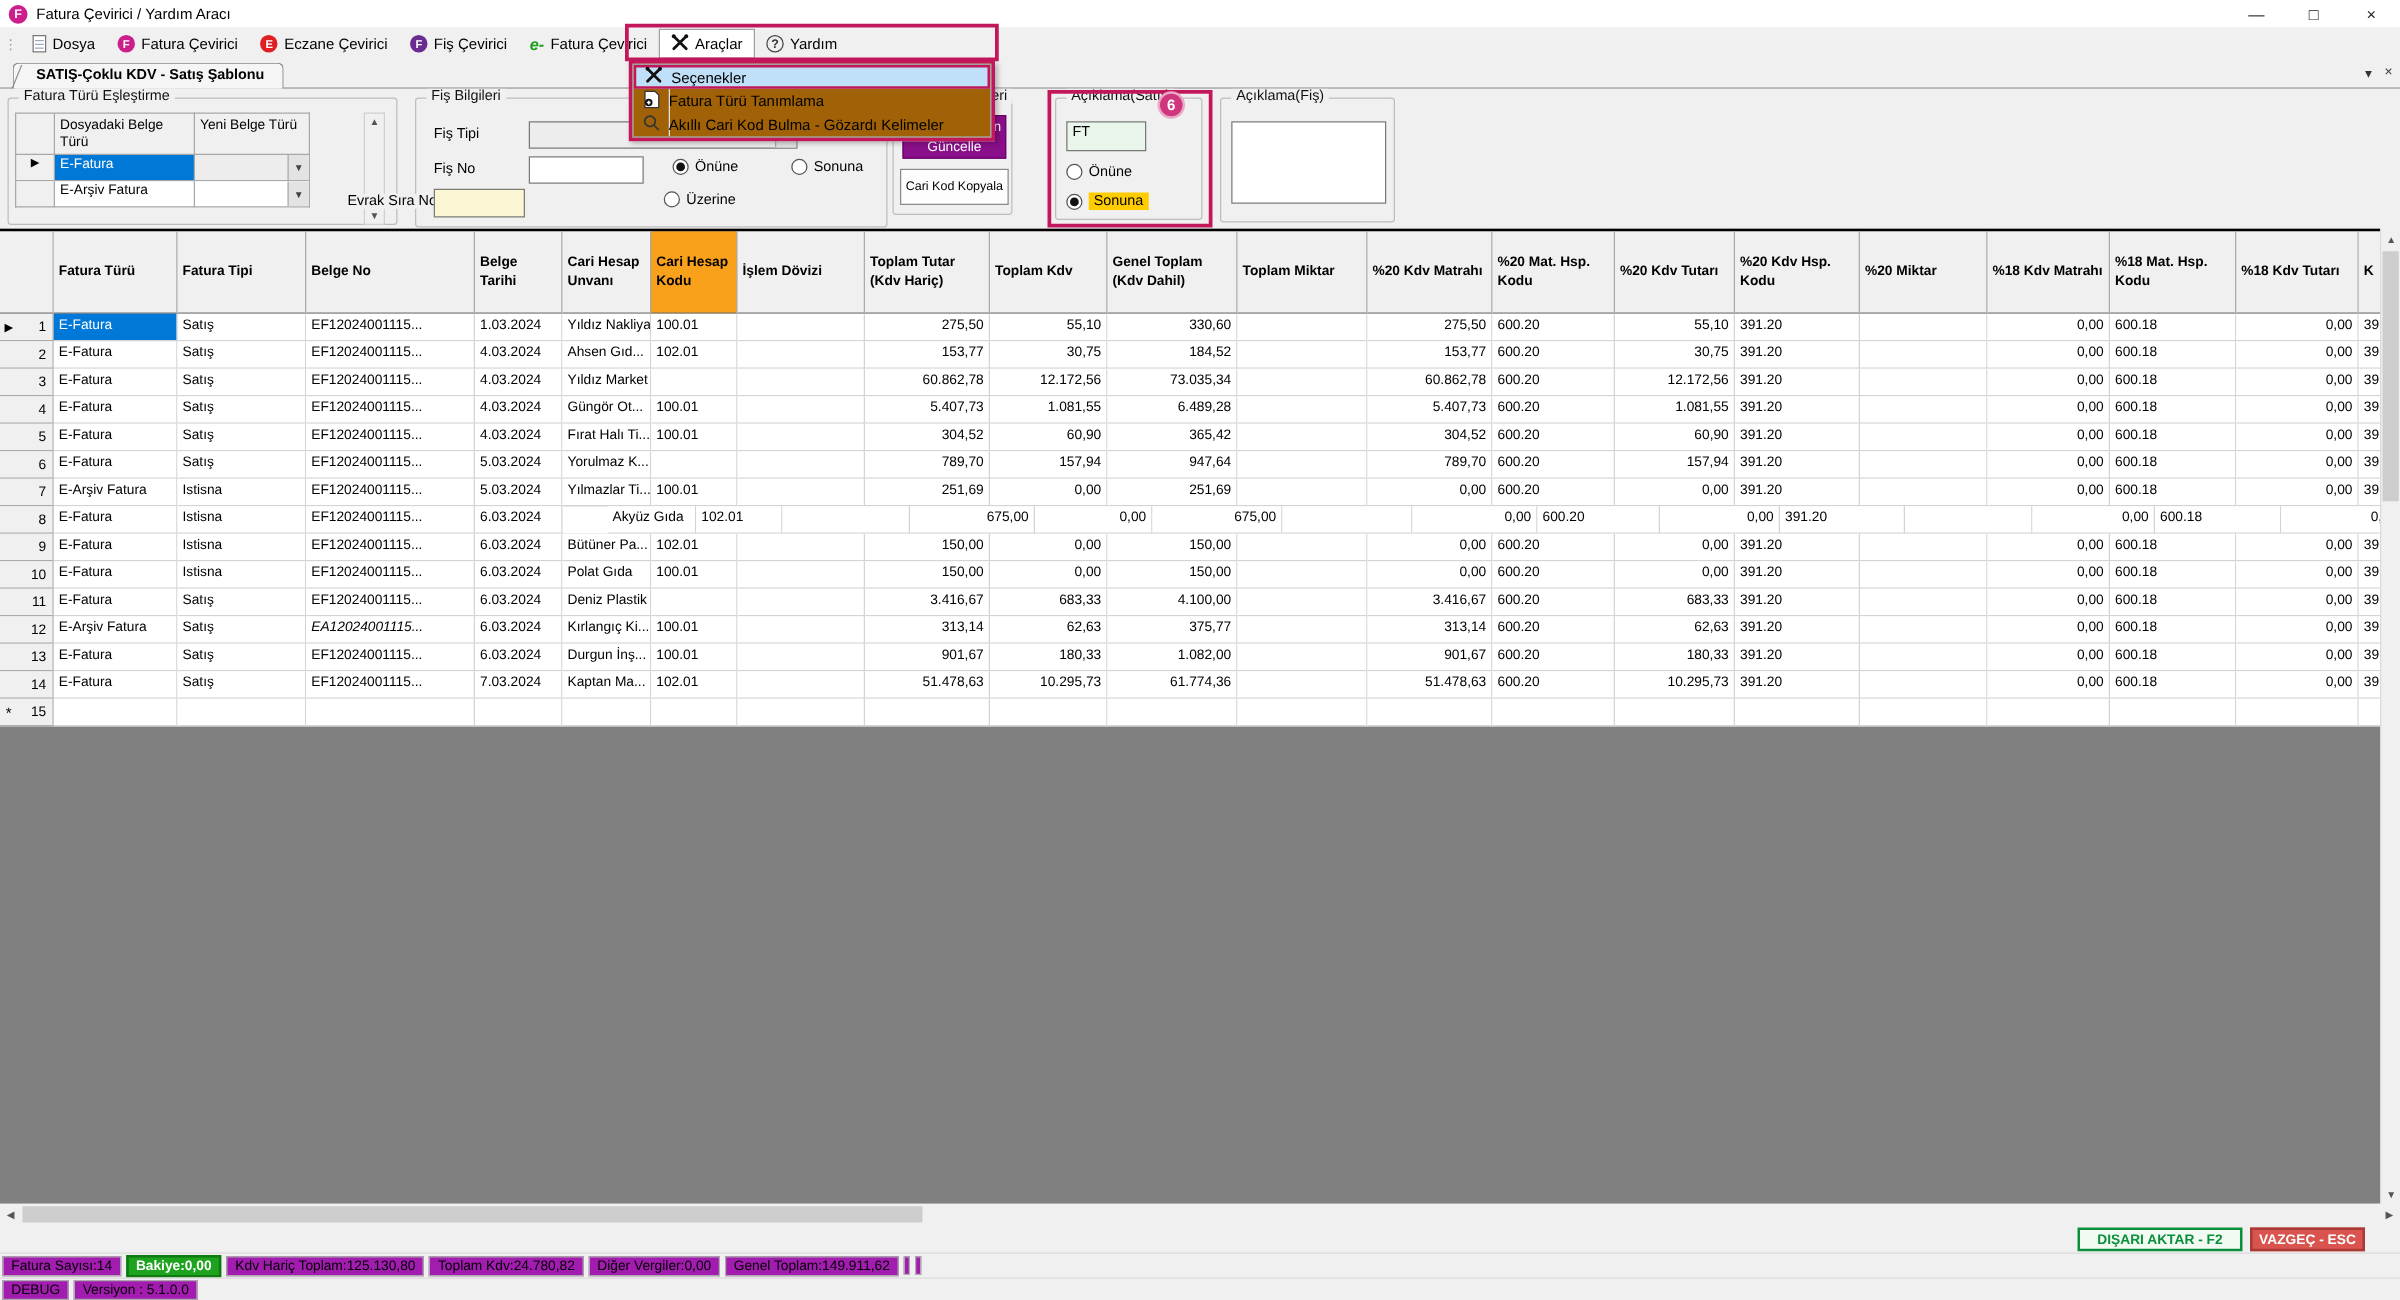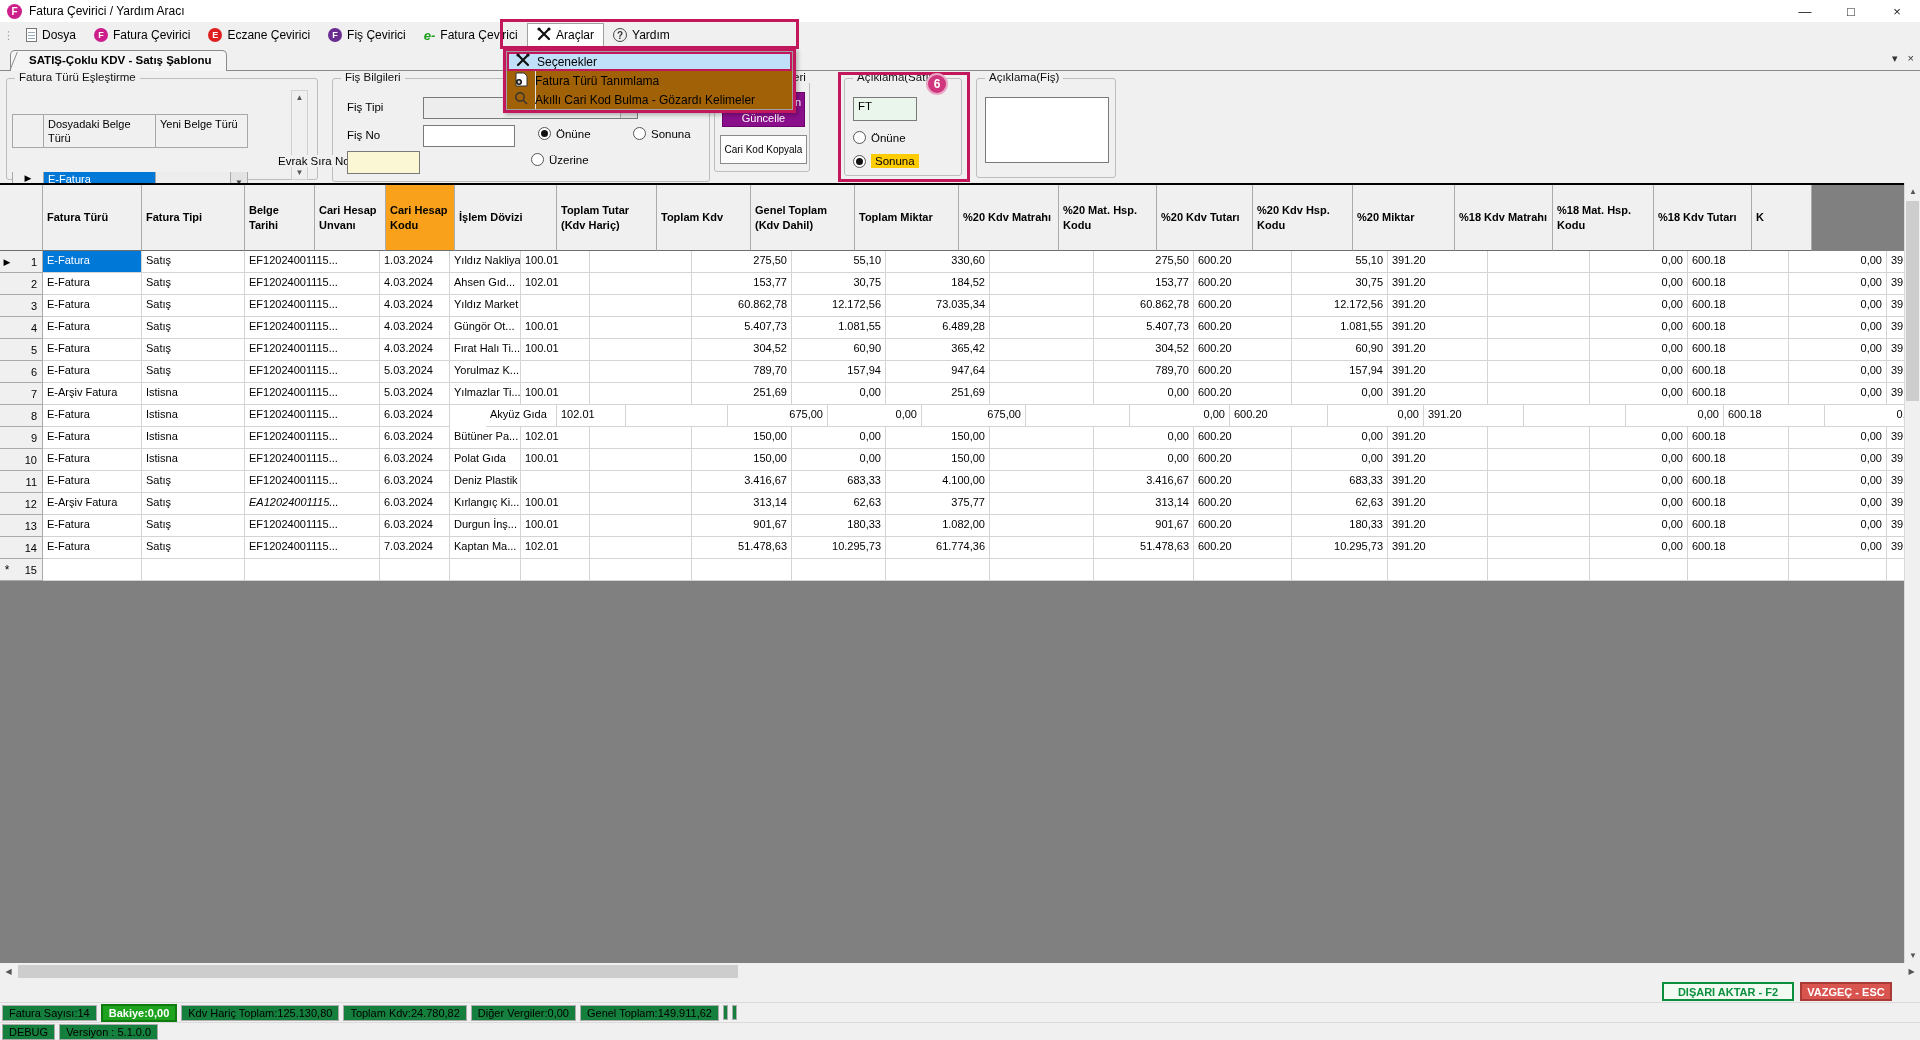--- a/index.html
+++ b/index.html
@@ -56,21 +56,21 @@
     font-size:11px; color:#333; }
 
   
   .panels { position:absolute; left:0; top:71px; width:1920px; height:112px; background:#F0F0F0; }
   .groupbox { position:absolute; border:1px solid #BDBDBD; border-radius:3px; }
   .gb-label { position:absolute; top:-8px; left:8px; background:#F0F0F0; padding:0 4px;
     font-size:11.5px; color:#111; white-space:nowrap; }
 
   
   .mgrid { position:absolute; left:5px; top:11px; }
-  .mgrid-row { display:flex;margin-top:24px; }
+  .mgrid-row { display:flex; }
   .mcell { border:1px solid #A8A8A8; border-top:none; border-left:none; background:#FFF;
     font-size:11px; padding:1px 4px; overflow:hidden; white-space:nowrap; }
   .mgrid-row:first-child .mcell { border-top:1px solid #A8A8A8; }
   .mcell:first-child { border-left:1px solid #A8A8A8; }
   .mhead { background:#F0F0F0; font-size:11px; line-height:1.3; padding-top:2px; }
   .msel { width:32px; background:#F0F0F0; text-align:center; }
   .mcol1 { width:112px; }
   .mcol2 { width:92px; padding:0; }
   .sel-blue { background:#0078D7 !important; color:#fff; }
   .combo { display:flex; height:100%; min-height:19px; }
@@ -135,21 +135,21 @@
   
   .actionband { position:absolute; left:0; top:980px; width:1920px; height:22px; background:#F0F0F0; }
   .btn-export { position:absolute; left:1662px; top:2px; width:132px; height:19px;
     background:#F2FBF2; color:#0A8F3C; border:2px solid #0A8F3C; font-weight:bold; font-size:11px;
     display:flex; align-items:center; justify-content:center; }
   .btn-cancel { position:absolute; left:1800px; top:2px; width:92px; height:19px;
     background:#D9534F; color:#fff; border:2px solid #A93A36; font-weight:bold; font-size:11px;
     display:flex; align-items:center; justify-content:center; }
   .statusbar { position:absolute; left:0; top:1002px; width:1920px; height:20px; background:#F0F0F0;
     border-top:1px solid #DADADA; display:flex; align-items:center; gap:4px; padding-left:2px; }
-  .seg { border:1px solid #ABABAB; background:#15803d; font-size:11px; padding:1px 6px; white-space:nowrap; }
+  .seg { border:1px solid #ABABAB; background:#a21caf; font-size:11px; padding:1px 6px; white-space:nowrap; }
   .seg.green { background:#1EA31E; color:#fff; border:2px solid #0F7A0F; font-weight:bold; }
   .seg.thin { width:5px; height:15px; padding:0; }
   .debugbar { position:absolute; left:0; top:1022px; width:1920px; height:18px; background:#F0F0F0;
     border-top:1px solid #DADADA; display:flex; align-items:center; gap:4px; padding-left:2px; }
 </style>
 </head>
 <body>
 
 <div class="titlebar">
   <div class="app-icon">F</div>
@@ -338,20 +338,21 @@
     <div class="gb-label">Açıklama(Fiş)</div>
     <div class="tbox" style="left:8px; top:18px; width:124px; height:66px;"></div>
   </div>
 </div>
 
 <div class="gridwrap">
   <div class="g-header" id="grid-header">
       <div class="g-hcell" style="width: 43px; flex: 0 0 43px;"></div>
       <div class="g-hcell" style="width: 99px; flex: 0 0 99px;">Fatura Türü</div>
       <div class="g-hcell" style="width: 103px; flex: 0 0 103px;">Fatura Tipi</div>
+      <div class="g-hcell" style="width: 135px; flex: 0 0 135px;">Belge No</div>
       <div class="g-hcell" style="width: 70px; flex: 0 0 70px;">Belge Tarihi</div>
       <div class="g-hcell" style="width: 71px; flex: 0 0 71px;">Cari Hesap Unvanı</div>
       <div class="g-hcell orange" style="width: 69px; flex: 0 0 69px;">Cari Hesap Kodu</div>
       <div class="g-hcell" style="width: 102px; flex: 0 0 102px;">İşlem Dövizi</div>
       <div class="g-hcell" style="width: 100px; flex: 0 0 100px;">Toplam Tutar (Kdv Hariç)</div>
       <div class="g-hcell" style="width: 94px; flex: 0 0 94px;">Toplam Kdv</div>
       <div class="g-hcell" style="width: 104px; flex: 0 0 104px;">Genel Toplam (Kdv Dahil)</div>
       <div class="g-hcell" style="width: 104px; flex: 0 0 104px;">Toplam Miktar</div>
       <div class="g-hcell" style="width: 100px; flex: 0 0 100px;">%20 Kdv Matrahı</div>
       <div class="g-hcell" style="width: 98px; flex: 0 0 98px;">%20 Mat. Hsp. Kodu</div>

